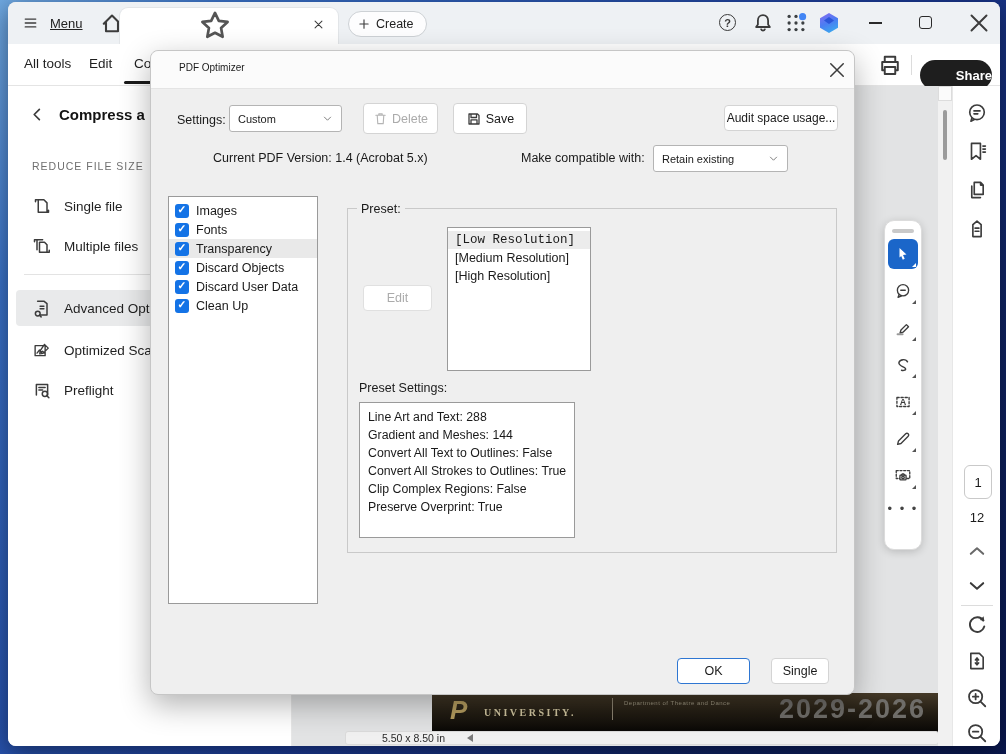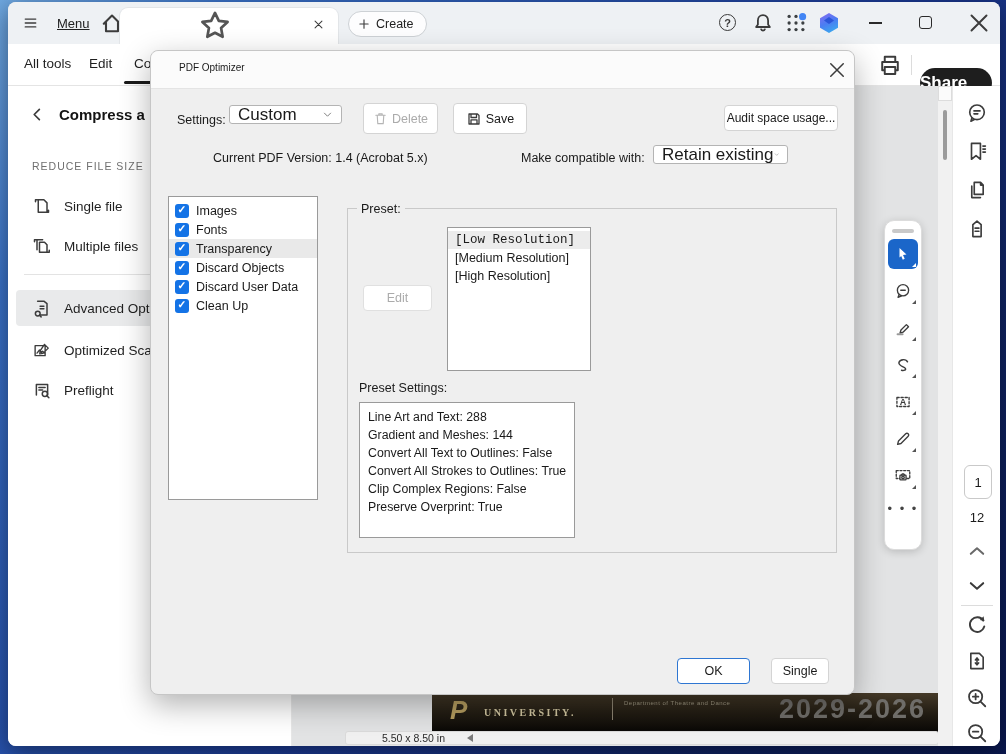--- a/index.html
+++ b/index.html
@@ -6,21 +6,21 @@
   html,body { width:1006px; height:754px; }
   body { font-family:"Liberation Sans", sans-serif; overflow:hidden; }
   .stage { position:relative; width:1006px; height:754px; overflow:hidden;
            background:linear-gradient(128deg,#6fa8e0 0%,#3a72c8 14%,#2a57b0 32%,#1b3a95 55%,#102465 78%,#0a1850 100%); }
   .window { position:absolute; left:8px; top:2px; width:992px; height:744px;
             border-radius:8px; background:#e4e5e6; overflow:hidden;
             box-shadow:0 6px 24px rgba(0,0,0,.45); }
 
   
   .titlebar { position:absolute; left:0; top:0; width:992px; height:42px; background:#eef1f4; }
-  .menu-btn { position:absolute; left:14px; top:10px; height:22px; display:flex; align-items:center; gap:18px; color:#222; font-size:13px;text-decoration:underline; }
+  .menu-btn { position:absolute; left:14px; top:10px; height:22px; display:flex; align-items:center; gap:11px; color:#222; font-size:13px;text-decoration:underline; }
   .home-btn { position:absolute; left:92px; top:9px; width:24px; height:24px; }
   .tab { position:absolute; left:112px; top:6px; width:218px; height:36px; background:#fff;
          border-radius:8px 8px 0 0; box-shadow:0 0 0 1px #e2e5e8; display:flex; align-items:center; padding:0 10px; }
   .tab-star { width:18px; height:18px; margin-right:9px; }
   .tab-title { font-size:13px; color:#1a1a1a; flex:1; white-space:nowrap; overflow:hidden; }
   .tab-close { font-size:12px; color:#444; padding:2px 4px; }
   .create-btn { position:absolute; left:340px; top:9px; height:26px; padding:0 12px 0 9px; border:1px solid #cdd1d5;
                 border-radius:13px; background:#fdfdfe; display:flex; align-items:center; gap:6px; font-size:12.5px; color:#222; }
   .tb-ico { position:absolute; top:10px; width:22px; height:22px; }
   .help-circle { border:1.4px solid #3a3a3a; border-radius:50%; width:17px; height:17px; margin:2px;
@@ -32,22 +32,22 @@
   .win-min { position:absolute; left:861px; top:20px; width:13px; height:2px; background:#2a2a2a; }
   .win-max { position:absolute; left:911px; top:14px; width:13px; height:13px; border:1.4px solid #2a2a2a; border-radius:3px; }
   .win-close { position:absolute; left:959px; top:9px; width:24px; height:24px; }
 
   
   .toolbar { position:absolute; left:0; top:42px; width:992px; height:42px; background:#ffffff; border-bottom:1px solid #e4e4e4; }
   .tb-item { position:absolute; top:12px; font-size:13.5px; color:#1f1f1f; white-space:nowrap; }
   .tab-underline { position:absolute; left:116px; top:37px; width:40px; height:3px; background:#1a1a1a; border-radius:2px; }
   .print-ico { position:absolute; left:870px; top:9px; width:24px; height:24px; }
   .tb-divider { position:absolute; left:903px; top:11px; width:1px; height:20px; background:#dcdcdc; }
-  .share-btn { position:absolute; left:912px; top:24px; width:72px; height:30px; background:#1e1e1e; color:#fff;
-               border-radius:15px; display:flex; align-items:center; justify-content:flex-start; font-size:17px; font-weight:bold; }
+  .share-btn { position:absolute; left:912px; top:16px; width:72px; height:30px; background:#1e1e1e; color:#fff;
+               border-radius:15px; display:flex; align-items:center; justify-content:flex-end; font-size:13px; font-weight:bold; }
 
   
   .sidebar { position:absolute; left:0; top:84px; width:284px; height:660px; background:#ffffff; border-right:1px solid #e7e7e7; }
   .sb-head { position:absolute; left:22px; top:20px; display:flex; align-items:center; gap:14px; }
   .sb-title { font-size:15px; font-weight:bold; color:#141414; white-space:nowrap; }
   .sb-section { position:absolute; left:24px; top:74px; font-size:10.5px; letter-spacing:1px; color:#6f6f6f; white-space:nowrap; }
   .sb-item { position:absolute; left:8px; width:268px; height:36px; display:flex; align-items:center; gap:12px; padding-left:16px;
              font-size:13.5px; color:#1f1f1f; border-radius:4px; white-space:nowrap; }
   .sb-item.sel { background:#e9eaeb; }
   .sb-divider { position:absolute; left:16px; top:188px; width:252px; height:1px; background:#e3e3e3; }
@@ -92,27 +92,27 @@
   .rp-divider { position:absolute; left:8px; top:519px; width:32px; height:1px; background:#dcdcdc; }
 
   
   .dialog { position:absolute; left:142px; top:48px; width:705px; height:645px; background:#efefef;
             border:1px solid #c6c6c6; border-radius:8px; box-shadow:0 10px 30px rgba(0,0,0,.30); z-index:10; }
   .dlg-titlebar { position:absolute; left:0; top:0; width:703px; height:38px; background:#fbfbfb;
                   border-radius:8px 8px 0 0; border-bottom:1px solid #e4e4e4; }
   .dlg-title { position:absolute; left:28px; top:11px; font-size:10px; color:#1a1a1a; }
   .dlg-close { position:absolute; left:676px; top:9px; width:20px; height:20px; }
   .dlg-label { position:absolute; font-size:12.5px; color:#1a1a1a; white-space:nowrap; }
-  .select { position:absolute; height:19px; background:#fff; border:1px solid #b4b4b4; border-radius:3px;
-            display:flex; align-items:center; font-size:17px; color:#1a1a1a; padding:0 8px; }
+  .select { position:absolute; height:27px; background:#fff; border:1px solid #b4b4b4; border-radius:3px;
+            display:flex; align-items:center; font-size:11px; color:#1a1a1a; padding:0 8px; }
   .select .sel-val { flex:1; white-space:nowrap; }
   .dlg-btn { position:absolute; background:#fff; border:1px solid #d4d4d4; border-radius:4px;
              display:flex; align-items:center; justify-content:center; gap:4px; font-size:12.5px; color:#1a1a1a; }
   .dlg-btn.disabled { color:#ababab; }
-  .catbox { position:absolute; left:17px; top:145px; width:150px; height:304px; background:#fff; border:1px solid #9a9a9a; padding-top:4px; }
+  .catbox { position:absolute; left:17px; top:145px; width:150px; height:408px; background:#fff; border:1px solid #9a9a9a; padding-top:4px; }
   .catrow { height:19px; display:flex; align-items:center; gap:7px; padding-left:6px; font-size:12.5px; color:#1a1a1a; white-space:nowrap; }
   .catrow.sel { background:#e9e9e9; }
   .cb { width:14px; height:14px; flex:0 0 14px; background:#1473e6; border-radius:3px; position:relative; }
   .cb::after { content:"✓"; position:absolute; left:2.5px; top:-0.5px; color:#fff; font-size:10.5px; font-weight:bold; }
   .fieldset { position:absolute; left:196px; top:157px; width:490px; height:345px; border:1px solid #c9c9c9; }
   .fs-legend { position:absolute; left:206px; top:151px; background:#efefef; padding:0 4px; font-size:12.5px; color:#1a1a1a; }
   .presetlist { position:absolute; left:296px; top:176px; width:144px; height:144px; background:#fff; border:1px solid #9a9a9a; padding-top:3px; }
   .preset-opt { height:18px; line-height:18px; padding-left:7px; font-size:12.5px; color:#1a1a1a; white-space:nowrap; }
   .preset-opt.sel { background:#ececec;font-family:Liberation Mono, monospace; }
   .psbox { position:absolute; left:208px; top:351px; width:216px; height:136px; background:#fff; border:1px solid #9a9a9a; padding:5px 8px; }

